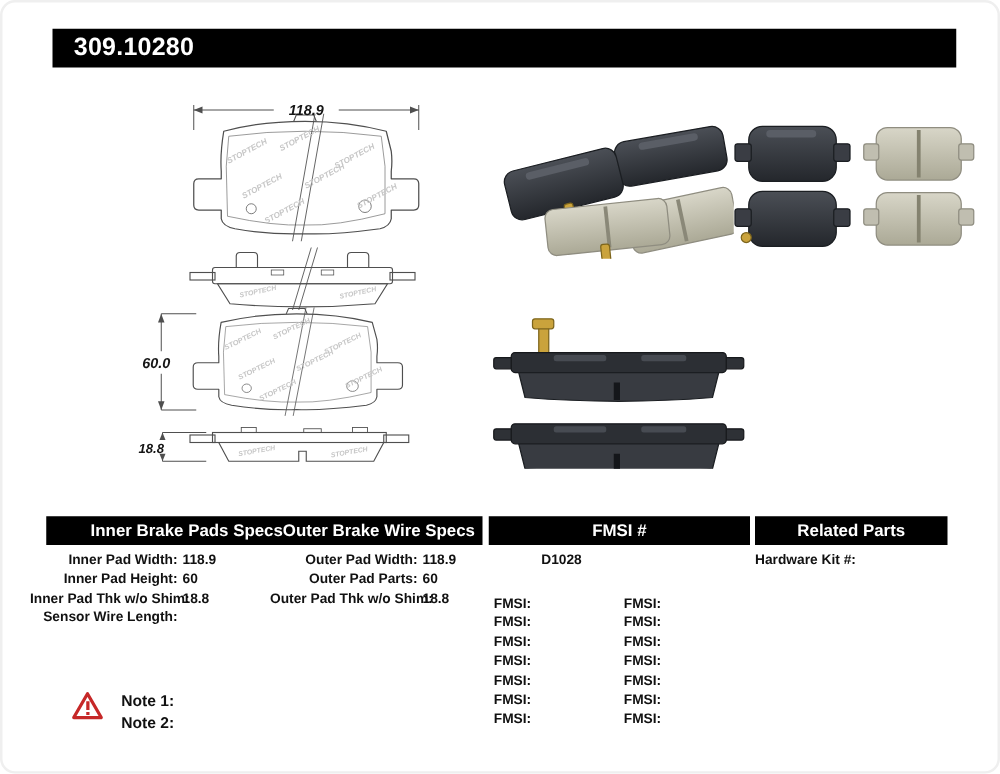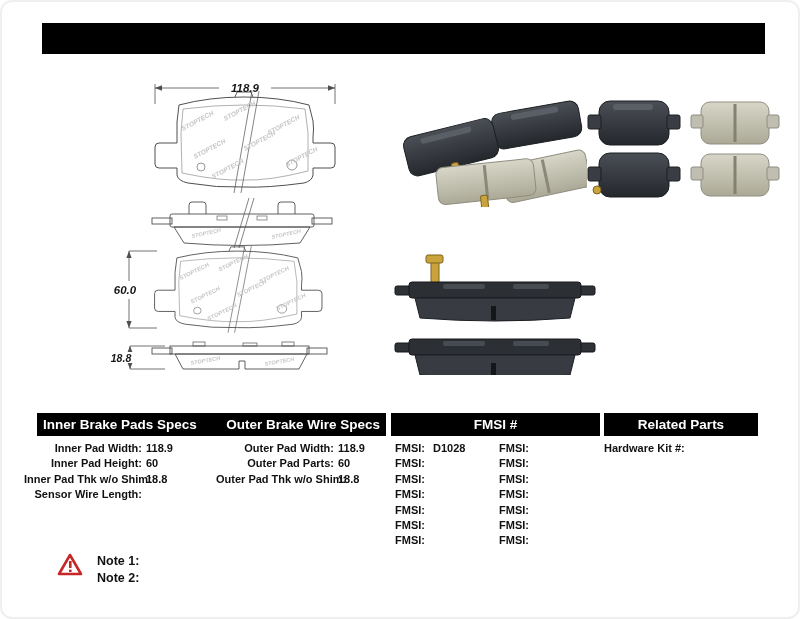--- a/index.html
+++ b/index.html
@@ -6,51 +6,52 @@
   .page{position:relative;width:800px;height:619px;background:#fff;
         font-family:"Liberation Sans",sans-serif;border:2px solid #efefef;
         border-radius:12px;box-sizing:border-box;overflow:hidden;}
   
   .top-bar{position:absolute;left:40px;top:21px;width:723px;height:31px;background:#000;
            color:#fff;display:flex;justify-content:space-between;align-items:center;
            padding:0 14px 0 17px;box-sizing:border-box;font-weight:bold;font-size:20px;letter-spacing:.2px;}
   
   .col-header{position:absolute;top:411px;height:23px;background:#000;color:#fff;font-weight:bold;
               font-size:13.5px;display:flex;align-items:center;justify-content:center;box-sizing:border-box;}
-  #hdr-specs{left:35px;width:349px;justify-content:space-between;padding:0 6px;}
+  #hdr-specs{left:35px;width:349px;justify-content:flex-end;padding:0 6px;}
   #hdr-fmsi{left:389px;width:209px;}
   #hdr-related{left:602px;width:154px;}
   
   .spec-block{position:absolute;font-size:11px;font-weight:bold;color:#111;}
   .spec-row{display:flex;height:15.4px;align-items:flex-start;}
   .spec-label{display:inline-block;text-align:right;white-space:pre;}
   .w118{width:118px;}
   .spec-value{margin-left:4px;white-space:pre;}
   #inner-specs{left:22px;top:440px;}
   #outer-specs{left:214px;top:440px;}
   #fmsi-left{left:393px;top:440px;}
   #fmsi-right{left:497px;top:440px;}
   #related-parts{left:602px;top:440px;}
-  .fmsi-label{width:34px;text-align:left;}
+  .fmsi-label{width:34px;text-align:left;margin-top:35px;}
   
   .notes{position:absolute;left:95px;top:551px;font-size:12.5px;font-weight:bold;color:#111;}
   .note-row{display:flex;height:16.5px;align-items:center;gap:32px;}
   .note-label{width:46px;}
   .note-text{margin-left:9px;}
   #note1-text{color:#cc2a2a;}
   .warn{position:absolute;left:55px;top:551px;}
   
   .art{position:absolute;}
 </style>
 </head>
 <body>
 
 <div class="page">
 
   <div class="top-bar">
+    <span>309.10280</span>
   </div>
 
   <svg class="art" style="left:55px;top:70px;" width="320" height="315" viewBox="0 0 320 315">
     <defs>
       <g id="pad-front">
         <path d="M30,14 Q60,6 95,6 Q130,6 160,14 L164,30 Q165,38 164,46 L164,52 L182,52 Q186,52 186,56 L186,73 Q186,77 182,77 L164,77 L164,84 Q163,90 155,92 Q118,97 95,96 Q68,97 39,92 Q29,90 28,84 L28,77 L10,77 Q6,77 6,73 L6,56 Q6,52 10,52 L28,52 L28,46 Q27,32 30,14 Z" fill="none" stroke="#4f4f4f" stroke-width="1" stroke-linejoin="round"></path>
         <path d="M86,6 L88,1 L102,1 L104,6" fill="none" stroke="#4f4f4f" stroke-width="0.9"></path>
         <path d="M34,18 Q95,10 156,18 L159,42 L159,80 Q120,90 95,89 Q70,90 33,82 L32,42 Z" fill="none" stroke="#7a7a7a" stroke-width="0.6"></path>
         <line x1="103" y1="0" x2="85" y2="102" stroke="#4f4f4f" stroke-width="0.7"></line>
         <line x1="110" y1="0" x2="92" y2="102" stroke="#4f4f4f" stroke-width="0.7"></line>

